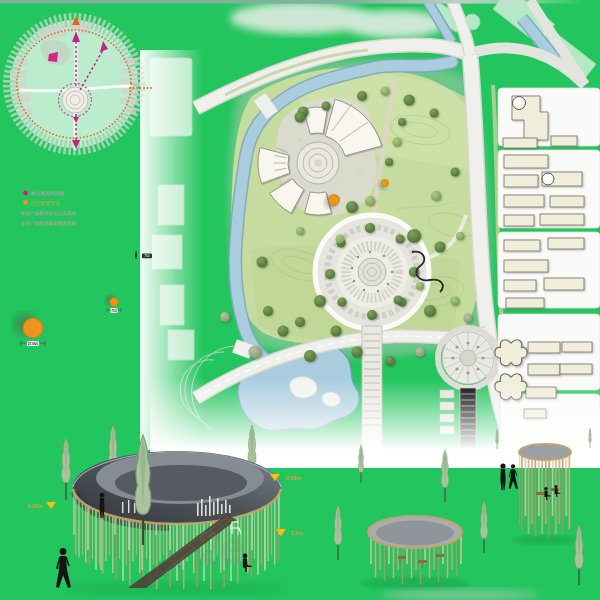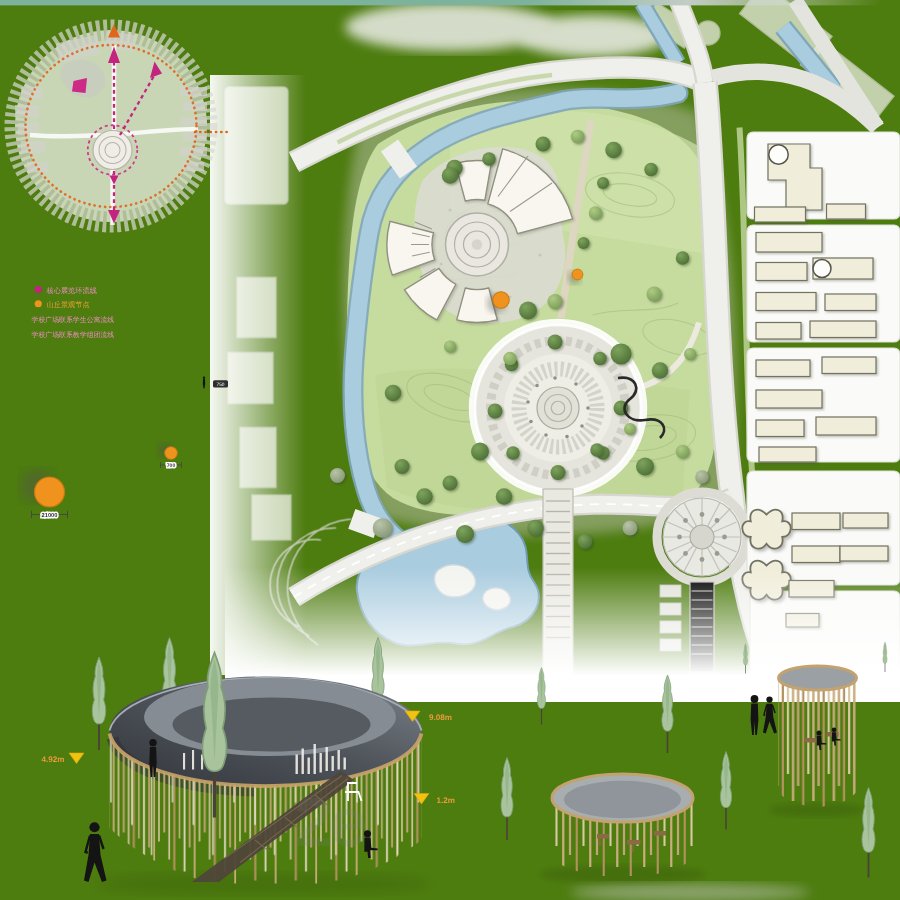--- a/index.html
+++ b/index.html
@@ -1,16 +1,16 @@
 <!DOCTYPE html>
 <html><head>
 <meta charset="utf-8">
 <style>
   html,body{margin:0;padding:0;background:#ffffff;}
-  .board{position:relative;width:600px;height:600px;background:#4d7c0f;overflow:hidden;}
+  .board{position:relative;width:600px;height:600px;background:#22c55e;overflow:hidden;}
   svg{position:absolute;left:0;top:0;}
   svg text{font-family:"Liberation Sans",sans-serif;}
   .bldg{fill:#f0edda;stroke:#727262;stroke-width:.8;filter:drop-shadow(1.2px 1.4px .8px rgba(80,80,70,.35));}
   .pad{fill:#fafaf8;stroke:#e1e1da;stroke-width:.8;}
   .pt{filter:drop-shadow(1px 1.5px .8px rgba(50,70,35,.45));}
   .contour{fill:none;stroke:#9fba78;stroke-width:.7;opacity:.55;}
   .fan{fill:#f8f6ee;stroke:#8f8f80;stroke-width:.9;filter:drop-shadow(1px 1.2px .7px rgba(90,90,80,.3));}
   .dimtxt{fill:#2f2f2f;paint-order:stroke;stroke:#ffffff;stroke-width:2px;font-weight:bold;}
   .marktxt{fill:#e89c3a;font-weight:bold;}
   .fadedblk{fill:#fbfbf8;stroke:#d9d9d3;stroke-width:.9;opacity:.8;}

